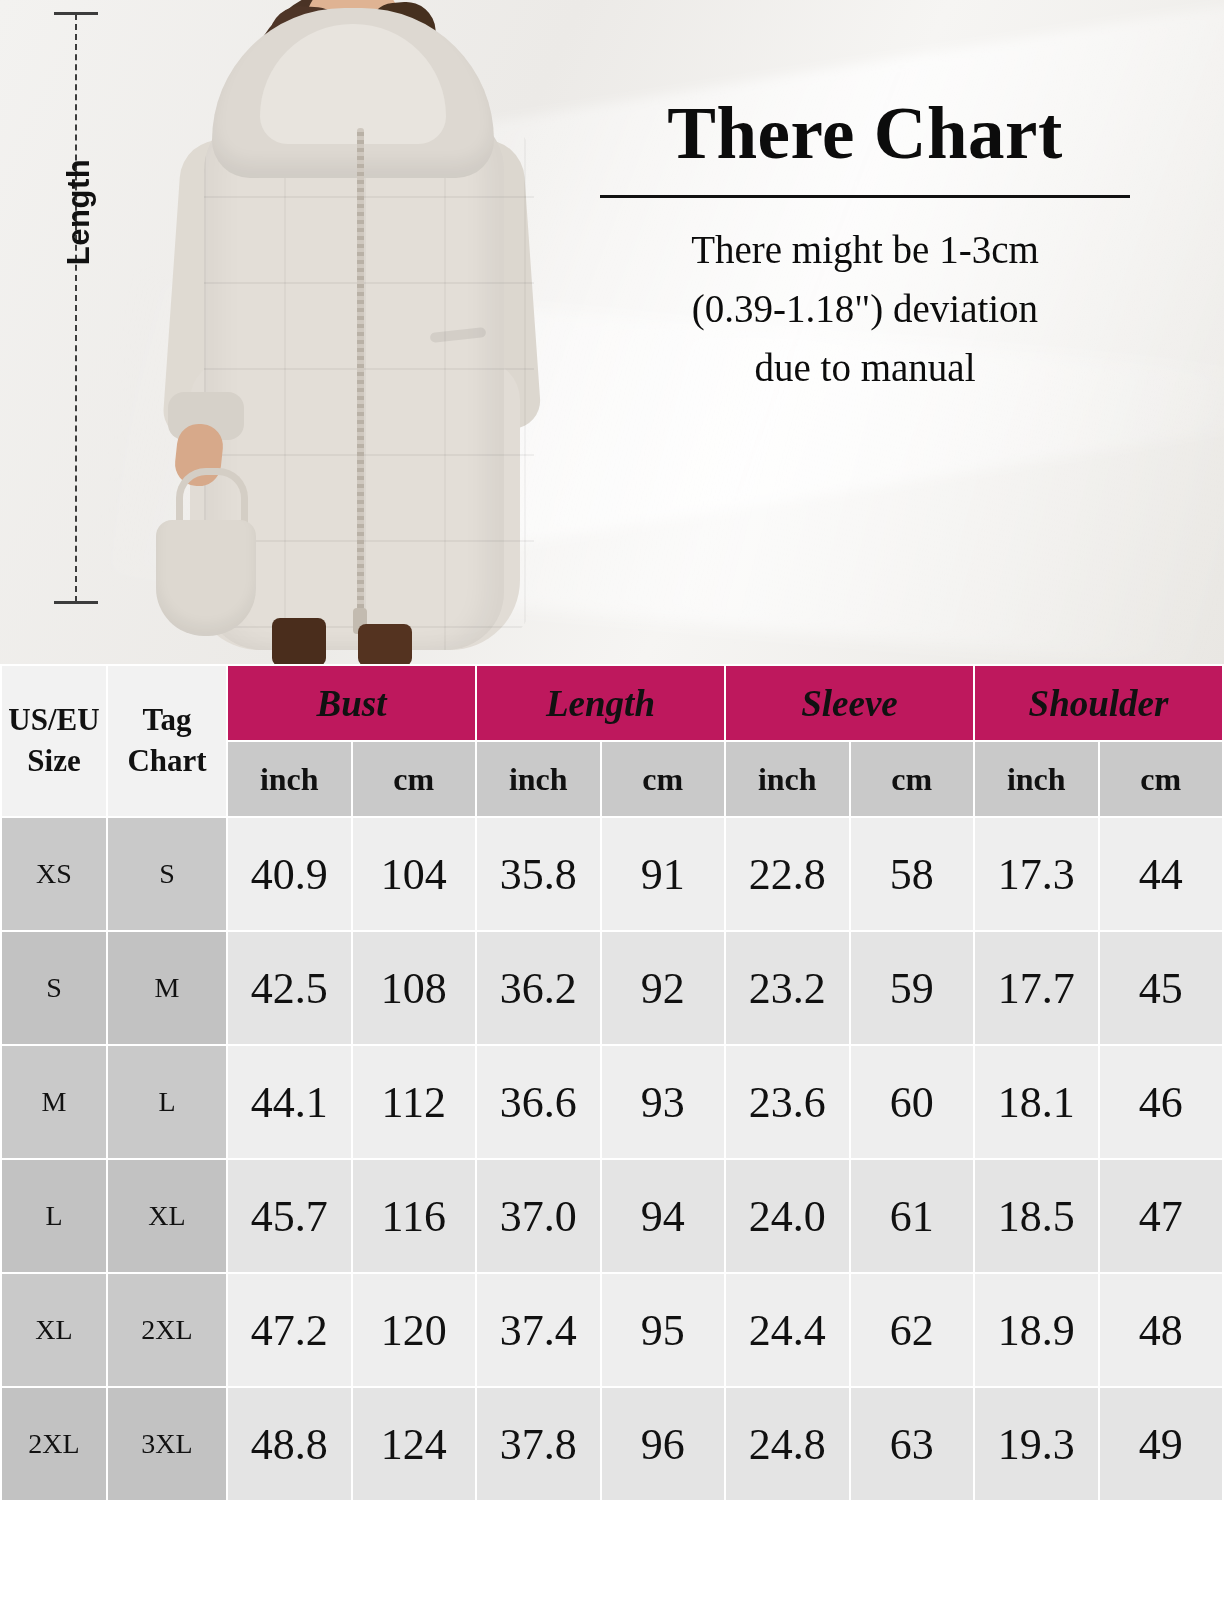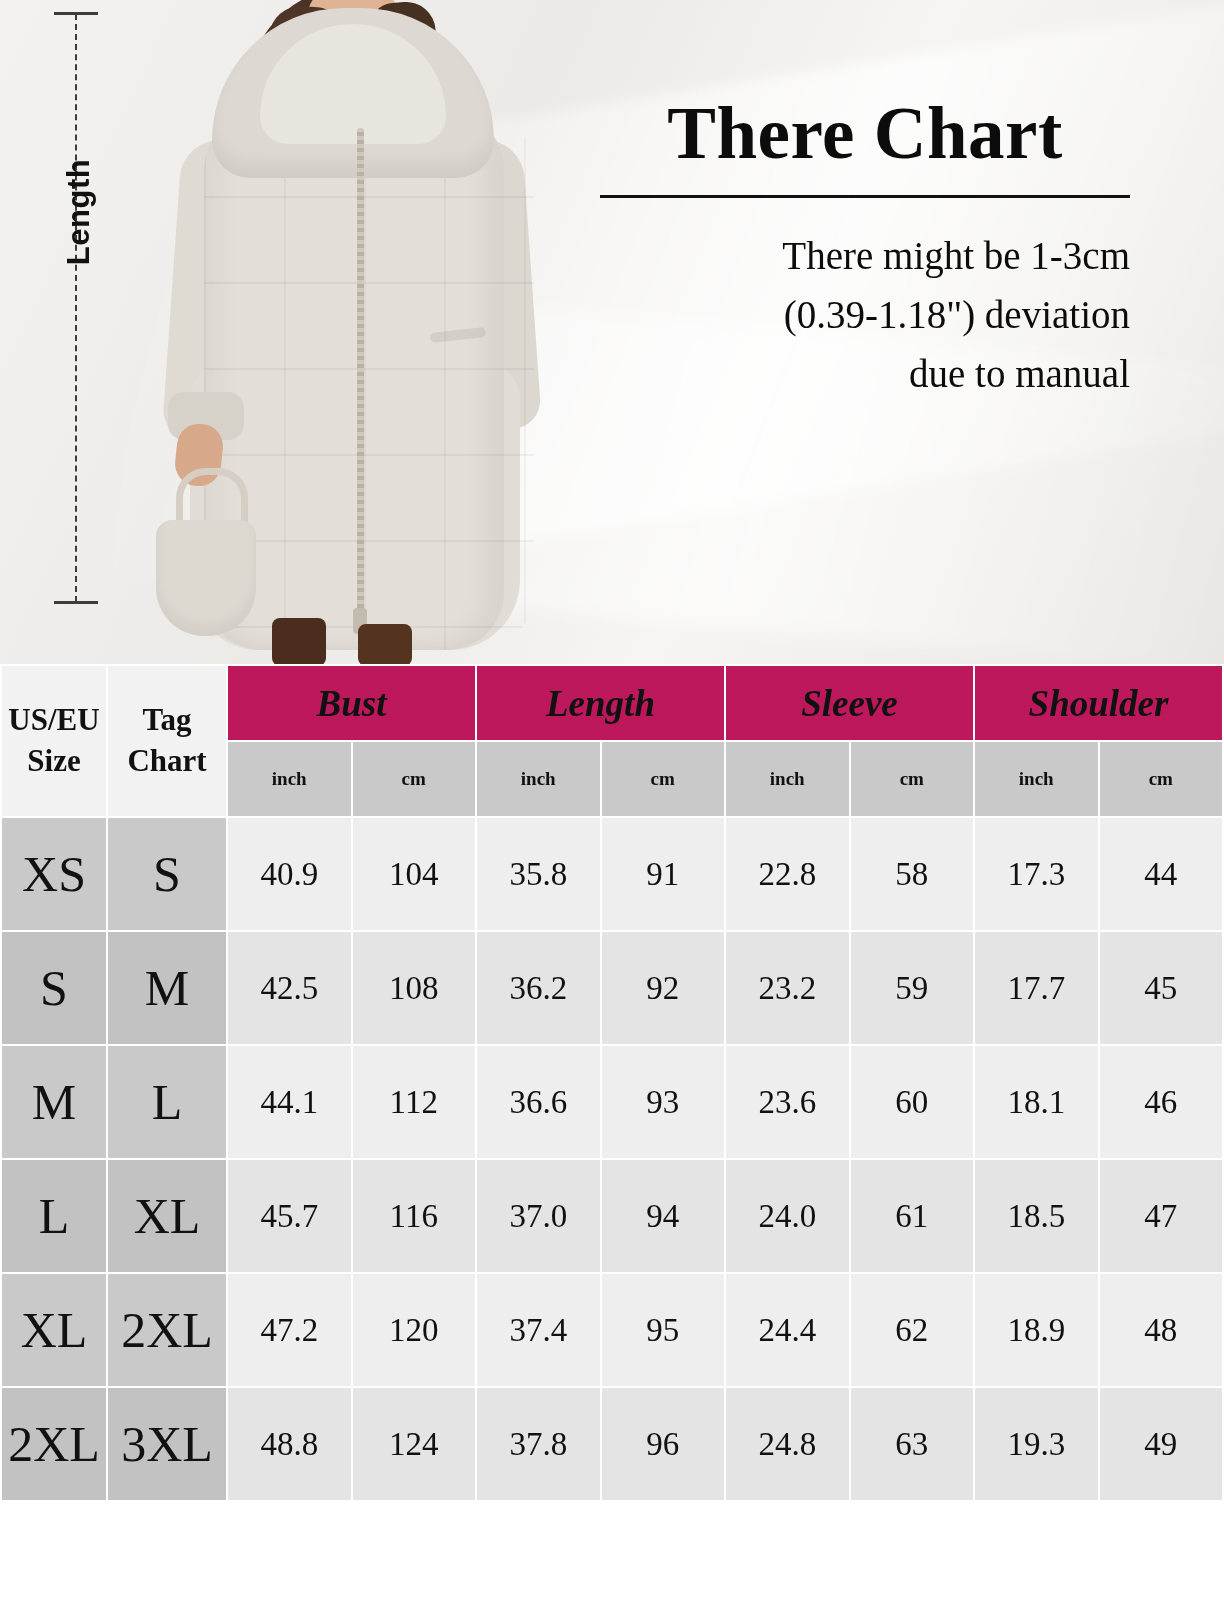--- a/index.html
+++ b/index.html
@@ -212,25 +212,25 @@
     color: #0c0c0c;
     margin: 0;
   }
   .headline-rule {
     margin: 22px auto 0 auto;
     width: 100%;
     height: 0;
     border-top: 3px solid #111;
   }
   .subtext {
-    margin-top: 28px;
+    margin-top: 22px;
     font-family: "Liberation Serif", serif;
     font-size: 39px;
     line-height: 1.52;
-    text-align: right;
+    text-align: center;
     color: #0c0c0c;
   }
 
   
   .table-wrap {
     position: absolute;
     left: 0;
     top: 664px;
     width: 1212px;
   }
@@ -253,31 +253,31 @@
     height: 144px;
   }
   .hdr-grp {
     background: #be185d;
     font-size: 37px;
     height: 72px;
     font-style: italic;
   }
   .hdr-unit {
     background: #c9c9c9;
-    font-size: 19px;
+    font-size: 32px;
     height: 72px;
   }
   .cell-size {
     background: #c9c9c9;
-    font-size: 50px;
+    font-size: 28px;
     height: 110px;
   }
   .cell-val {
     background: #eeeeee;
-    font-size: 33px;
+    font-size: 44px;
     height: 110px;
     margin-left: 24px;
   }
   tr.alt .cell-val { background: #e4e4e4; }
   tr.alt .cell-size { background: #c2c2c2; }
   .col-size { width: 106px; }
   .col-tag  { width: 120px; }
   .col-val  { width: 124.5px; }
 </style>
 </head>

